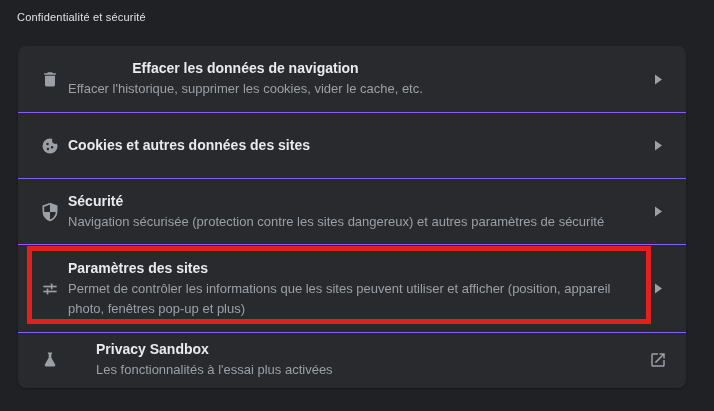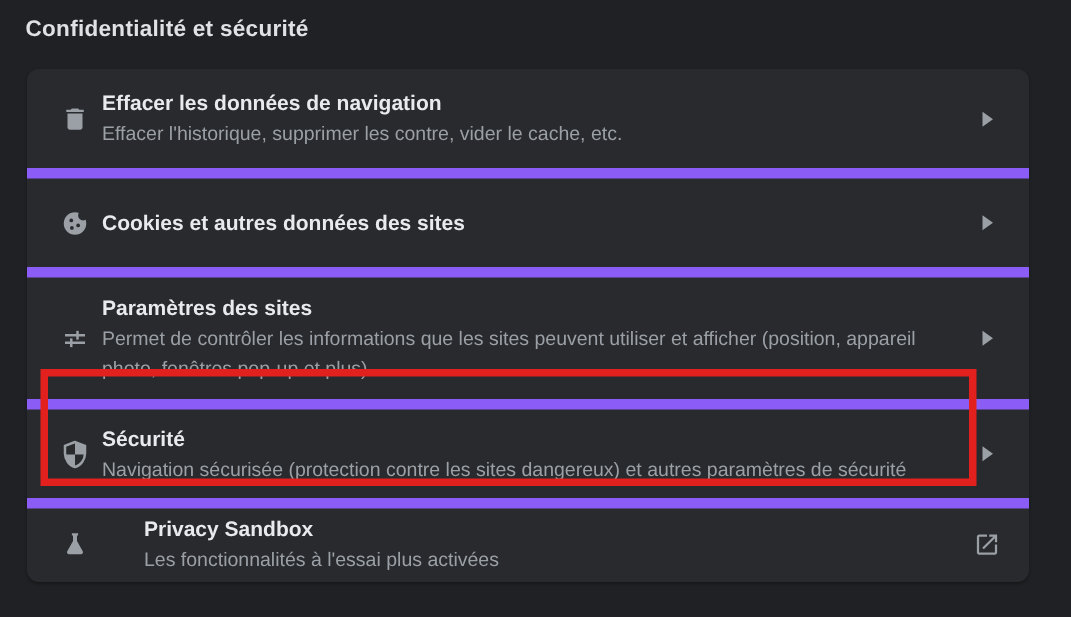--- a/index.html
+++ b/index.html
@@ -6,44 +6,44 @@
   html, body {
     width: 714px; height: 411px;
     background: #202124;
     font-family: "Liberation Sans", sans-serif;
     overflow: hidden;
     position: relative;
   }
   .section-title {
     position: absolute;
     left: 17px; top: 11px;
-    font-size: 15px;
-    font-weight: 700;
+    font-size: 11px;
+    font-weight: 400;
     color: #dfe1e5;
     letter-spacing: 0.2px;
   }
   .card {
     position: absolute;
     left: 18px; top: 46px;
     width: 668px; height: 342px;
     background: #292a2d;
     border-radius: 8px;
     box-shadow: 0 1px 2px rgba(0,0,0,0.3);
     display: flex;
     flex-direction: column;
   }
   .row {
     display: flex;
     align-items: center;
     padding-left: 20px;
     padding-right: 16px;
     cursor: pointer;
   }
-  .row + .row { border-top: 7px solid #8b5cf6; }
-  .row-h1 { height: 66px; }
+  .row + .row { border-top: 1px solid #8b5cf6; }
+  .row-h1 { height: 66px; text-align: center; }
   .row-h2 { height: 66px; }
   .row-h3 { height: 66px; }
   .row-h4 { height: 88px; }
   .row-h5 { height: 55px; gap: 28px; }
   .row-icon {
     width: 24px;
     flex: 0 0 24px;
     display: flex;
     align-items: center;
     justify-content: center;
@@ -93,61 +93,41 @@
 
   <div class="row row-h1">
     <span class="row-icon">
       <svg width="20" height="20" viewBox="0 0 24 24" fill="currentColor">
         <path d="M6 19c0 1.1.9 2 2 2h8c1.1 0 2-.9 2-2V8H6v11z"></path>
         <path d="M19 5h-3.5l-1-1h-5l-1 1H5v1.8h14V5z"></path>
       </svg>
     </span>
     <div class="row-text">
       <div class="row-title">Effacer les données de navigation</div>
-      <div class="row-subtitle">Effacer l'historique, supprimer les contre, vider le cache, etc.</div>
+      <div class="row-subtitle">Effacer l'historique, supprimer les cookies, vider le cache, etc.</div>
     </div>
     <span class="row-trailing">
       <svg width="9" height="11" viewBox="0 0 9 11" fill="currentColor">
           <polygon points="1,0.5 8,5.5 1,10.5"></polygon>
         </svg>
     </span>
   </div>
 
   <div class="row row-h2">
     <span class="row-icon">
       <svg width="20" height="20" viewBox="0 0 24 24">
         <circle cx="12" cy="12" r="9" fill="currentColor"></circle>
         <circle cx="18.5" cy="5.5" r="4" fill="#292a2d"></circle>
         <circle cx="9" cy="9.5" r="1.5" fill="#292a2d"></circle>
         <circle cx="14.5" cy="13.5" r="1.5" fill="#292a2d"></circle>
         <circle cx="9.5" cy="15.5" r="1.5" fill="#292a2d"></circle>
       </svg>
     </span>
     <div class="row-text">
       <div class="row-title">Cookies et autres données des sites</div>
-    </div>
-    <span class="row-trailing">
-      <svg width="9" height="11" viewBox="0 0 9 11" fill="currentColor">
-          <polygon points="1,0.5 8,5.5 1,10.5"></polygon>
-        </svg>
-    </span>
-  </div>
-
-  <div class="row row-h4">
-    <span class="row-icon">
-      <svg width="20" height="20" viewBox="0 0 24 24" stroke="currentColor" stroke-width="2" fill="none">
-        <line x1="4" y1="9" x2="20" y2="9"></line>
-        <line x1="14" y1="5.5" x2="14" y2="12.5"></line>
-        <line x1="4" y1="15" x2="20" y2="15"></line>
-        <line x1="9" y1="11.5" x2="9" y2="18.5"></line>
-      </svg>
-    </span>
-    <div class="row-text">
-      <div class="row-title">Paramètres des sites</div>
-      <div class="row-subtitle">Permet de contrôler les informations que les sites peuvent utiliser et afficher (position, appareil photo, fenêtres pop-up et plus)</div>
     </div>
     <span class="row-trailing">
       <svg width="9" height="11" viewBox="0 0 9 11" fill="currentColor">
           <polygon points="1,0.5 8,5.5 1,10.5"></polygon>
         </svg>
     </span>
   </div>
 
   <div class="row row-h3">
     <span class="row-icon">
@@ -168,20 +148,40 @@
       <div class="row-title">Sécurité</div>
       <div class="row-subtitle">Navigation sécurisée (protection contre les sites dangereux) et autres paramètres de sécurité</div>
     </div>
     <span class="row-trailing">
       <svg width="9" height="11" viewBox="0 0 9 11" fill="currentColor">
           <polygon points="1,0.5 8,5.5 1,10.5"></polygon>
         </svg>
     </span>
   </div>
 
+  <div class="row row-h4">
+    <span class="row-icon">
+      <svg width="20" height="20" viewBox="0 0 24 24" stroke="currentColor" stroke-width="2" fill="none">
+        <line x1="4" y1="9" x2="20" y2="9"></line>
+        <line x1="14" y1="5.5" x2="14" y2="12.5"></line>
+        <line x1="4" y1="15" x2="20" y2="15"></line>
+        <line x1="9" y1="11.5" x2="9" y2="18.5"></line>
+      </svg>
+    </span>
+    <div class="row-text">
+      <div class="row-title">Paramètres des sites</div>
+      <div class="row-subtitle">Permet de contrôler les informations que les sites peuvent utiliser et afficher (position, appareil photo, fenêtres pop-up et plus)</div>
+    </div>
+    <span class="row-trailing">
+      <svg width="9" height="11" viewBox="0 0 9 11" fill="currentColor">
+          <polygon points="1,0.5 8,5.5 1,10.5"></polygon>
+        </svg>
+    </span>
+  </div>
+
   <div class="row row-h5">
     <span class="row-icon">
       <svg width="20" height="20" viewBox="0 0 24 24" fill="currentColor">
         <path d="M9.5 3h5v1.8h-0.9v4.4l4.6 8.1c0.6 1.1-0.2 2.4-1.4 2.4H7.2c-1.2 0-2-1.3-1.4-2.4l4.6-8.1V4.8h-0.9V3z"></path>
       </svg>
     </span>
     <div class="row-text">
       <div class="row-title">Privacy Sandbox</div>
       <div class="row-subtitle">Les fonctionnalités à l'essai plus activées</div>
     </div>

